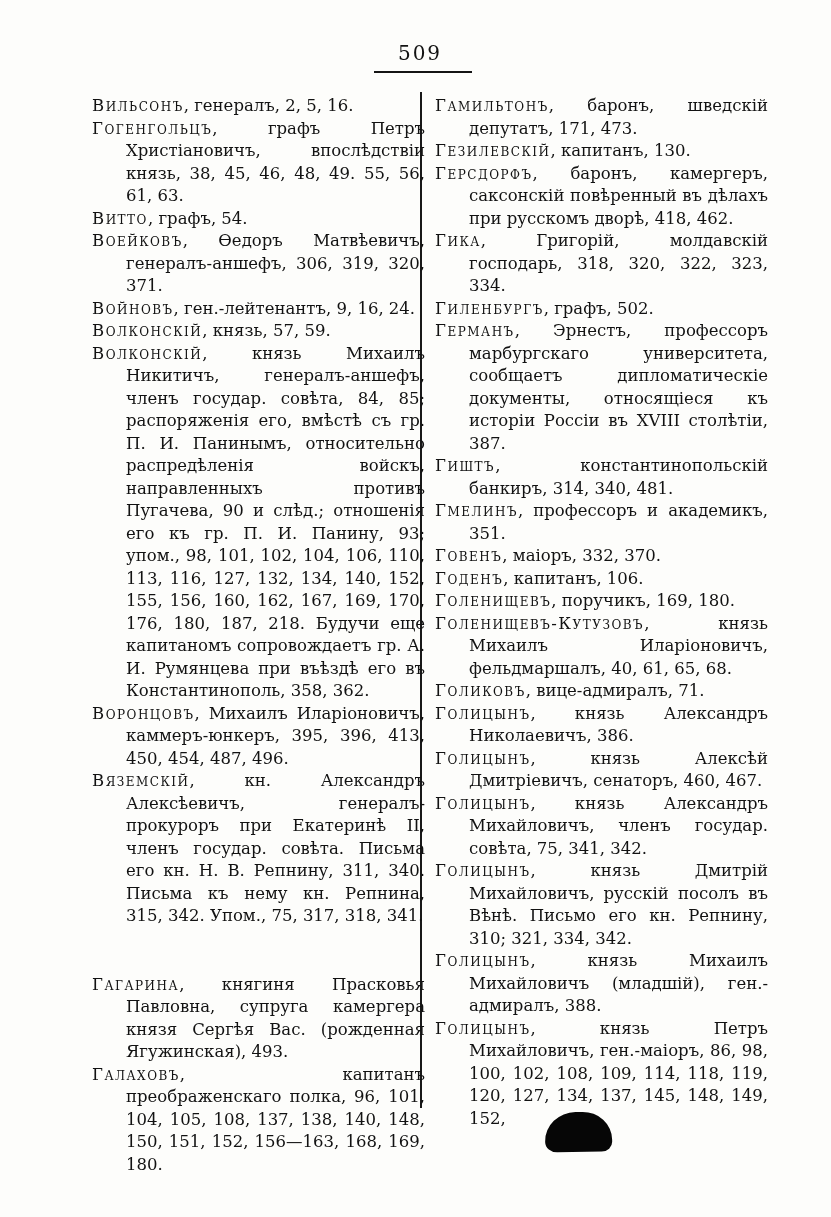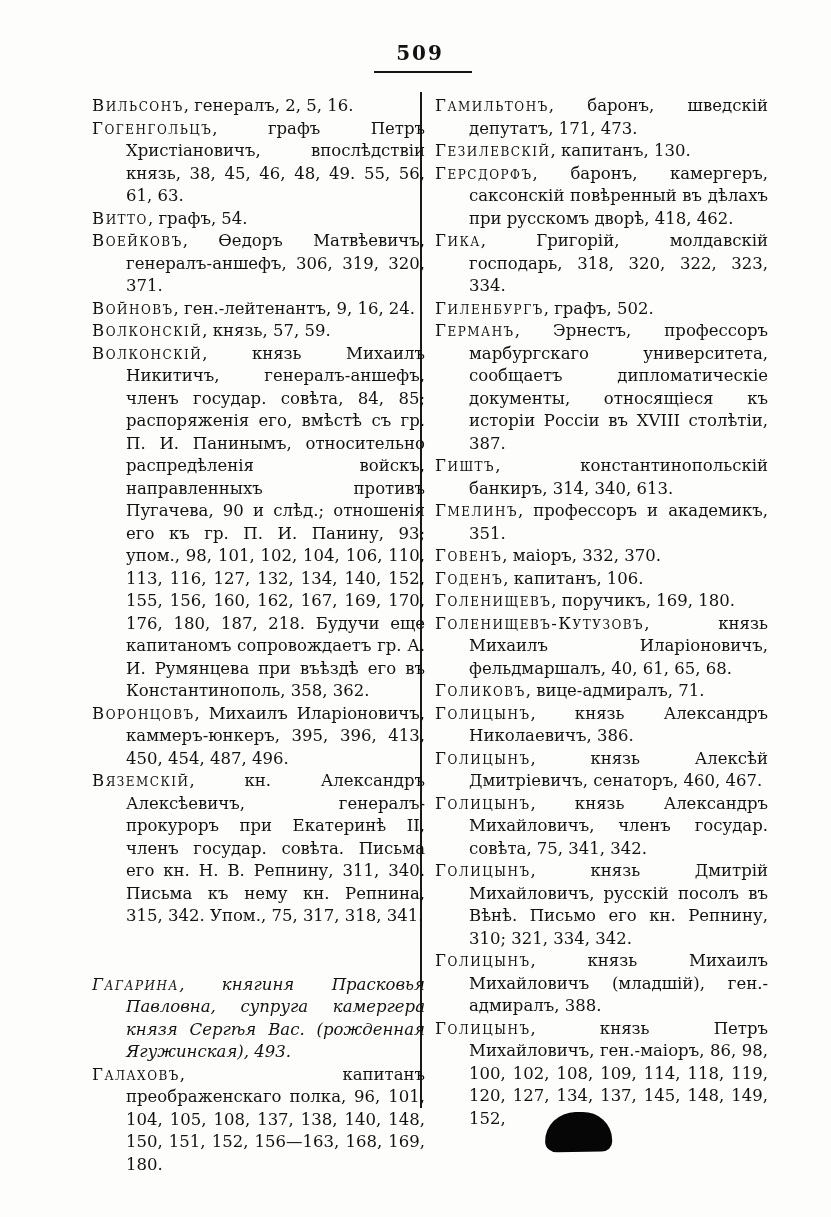--- a/index.html
+++ b/index.html
@@ -22,21 +22,21 @@
     background: #fdfdfb;
     color: #121212;
     overflow: hidden;
   }
   .pagenum {
     position: absolute;
     top: 41px;
     left: 345px;
     width: 150px;
     text-align: center;
-    font-weight: bold;
+    font-weight: normal;
     font-size: 20px;
     letter-spacing: 2px;
   }
   .pagenum-rule {
     position: absolute;
     top: 71px;
     left: 374px;
     width: 98px;
     height: 0;
     border-top: 2px solid #141414;
@@ -58,21 +58,20 @@
     text-align: justify;
   }
   .col-left { left: 92px; }
   .col-right { left: 435px; }
   .entry {
     padding-left: 34px;
     text-indent: -34px;
   }
   .entry.section-break {
     margin-top: 46px;
-    font-style: italic;
   }
   .head {
     font-variant: small-caps;
     letter-spacing: 1.5px;
   }
   .blob {
     position: absolute;
     left: 545px;
     top: 1112px;
     width: 67px;
@@ -102,21 +101,21 @@
       <div class="entry section-break"><span class="head">Гагарина</span><span>, княгиня Прасковья Павловна, супруга камергера князя Сергѣя Вас. (рожденная Ягужинская), 493.</span></div>
       <div class="entry"><span class="head">Галаховъ</span><span>, капитанъ преображенскаго полка, 96, 101, 104, 105, 108, 137, 138, 140, 148, 150, 151, 152, 156—163, 168, 169, 180.</span></div>
     </div>
   <div class="col col-right">
       <div class="entry"><span class="head">Гамильтонъ</span><span>, баронъ, шведскій депутатъ, 171, 473.</span></div>
       <div class="entry"><span class="head">Гезилевскій</span><span>, капитанъ, 130.</span></div>
       <div class="entry"><span class="head">Герсдорфъ</span><span>, баронъ, камергеръ, саксонскій повѣренный въ дѣлахъ при русскомъ дворѣ, 418, 462.</span></div>
       <div class="entry"><span class="head">Гика</span><span>, Григорій, молдавскій господарь, 318, 320, 322, 323, 334.</span></div>
       <div class="entry"><span class="head">Гиленбургъ</span><span>, графъ, 502.</span></div>
       <div class="entry"><span class="head">Германъ</span><span>, Эрнестъ, профессоръ марбургскаго университета, сообщаетъ дипломатическіе документы, относящіеся къ исторіи Россіи въ XVIII столѣтіи, 387.</span></div>
-      <div class="entry"><span class="head">Гиштъ</span><span>, константинопольскій банкиръ, 314, 340, 613.</span></div>
+      <div class="entry"><span class="head">Гиштъ</span><span>, константинопольскій банкиръ, 314, 340, 481.</span></div>
       <div class="entry"><span class="head">Гмелинъ</span><span>, профессоръ и академикъ, 351.</span></div>
       <div class="entry"><span class="head">Говенъ</span><span>, маіоръ, 332, 370.</span></div>
       <div class="entry"><span class="head">Годенъ</span><span>, капитанъ, 106.</span></div>
       <div class="entry"><span class="head">Голенищевъ</span><span>, поручикъ, 169, 180.</span></div>
       <div class="entry"><span class="head">Голенищевъ-Кутузовъ</span><span>, князь Михаилъ Иларіоновичъ, фельдмаршалъ, 40, 61, 65, 68.</span></div>
       <div class="entry"><span class="head">Голиковъ</span><span>, вице-адмиралъ, 71.</span></div>
       <div class="entry"><span class="head">Голицынъ</span><span>, князь Александръ Николаевичъ, 386.</span></div>
       <div class="entry"><span class="head">Голицынъ</span><span>, князь Алексѣй Дмитріевичъ, сенаторъ, 460, 467.</span></div>
       <div class="entry"><span class="head">Голицынъ</span><span>, князь Александръ Михайловичъ, членъ государ. совѣта, 75, 341, 342.</span></div>
       <div class="entry"><span class="head">Голицынъ</span><span>, князь Дмитрій Михайловичъ, русскій посолъ въ Вѣнѣ. Письмо его кн. Репнину, 310; 321, 334, 342.</span></div>

